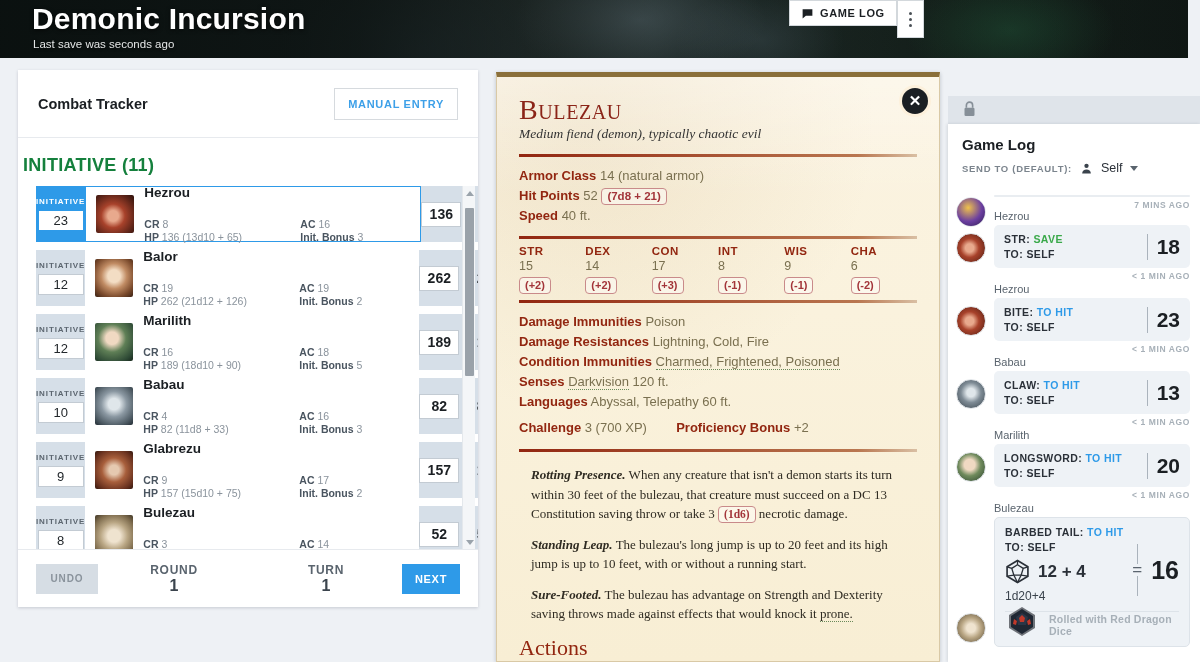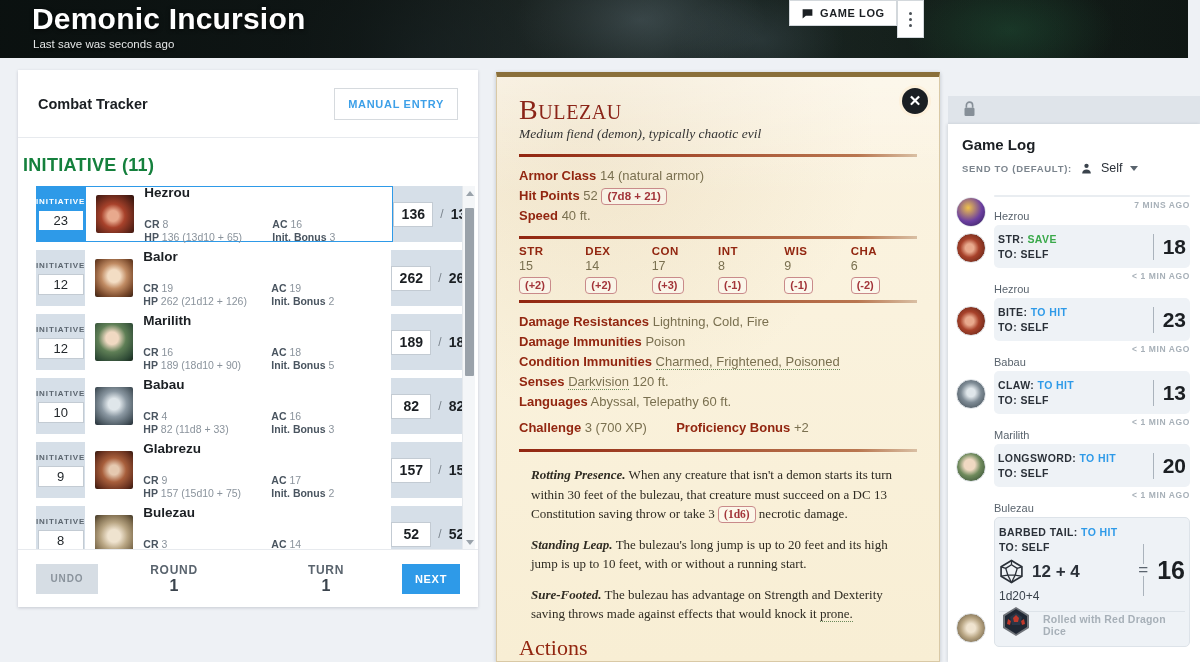--- a/index.html
+++ b/index.html
@@ -102,21 +102,21 @@
   .row .card {
     flex: 1; display: flex; align-items: center; gap: 10px;
     background: #fff; padding: 0 10px;
   }
   .row.active .card { border: 1px solid #2e9ae8; }
   .portrait {
     width: 38px; height: 38px; flex: 0 0 38px; border-radius: 2px; overflow: hidden;
   }
   .mon-info { flex: 1; min-width: 0; }
   .mon-name { font-size: 13.5px; font-weight: bold; color: #1b1f23; line-height: 15px; }
-  .mon-stats { display: flex; margin-top: 18px; }
+  .mon-stats { display: flex; margin-top: 18px; gap: 28px; }
   .mon-left { width: 128px; }
   .mon-right { width: 110px; }
   .mon-stats .line { font-size: 10.5px; color: #8a939c; line-height: 13px; white-space: nowrap; }
   .mon-stats .line b { color: #4a5560; font-weight: bold; }
   .hp-cell {
     width: 100px; display: flex; align-items: center; justify-content: center; gap: 7px;
     background: #d6dfe8;
   }
   .hp-cur {
     min-width: 40px; height: 25px; padding: 0 6px; background: #fff; border: 1px solid #c3cbd3;
@@ -228,21 +228,21 @@
   .gl-self { font-size: 12.5px; color: #2a3038; }
   .caret { width: 0; height: 0; border-left: 4px solid transparent; border-right: 4px solid transparent; border-top: 5px solid #5a646e; }
   .gl-body { position: relative; margin-top: 6px; height: 500px; overflow: hidden; }
   .gl-entry { position: relative; padding: 0 10px 0 46px; margin-bottom: 2px; }
   .gl-who { font-size: 11px; color: #5a646e; margin-bottom: 3px; }
   .gl-av {
     position: absolute; left: 8px; bottom: 18px; width: 30px; height: 30px;
     border-radius: 50%; overflow: hidden; border: 1px solid #e2e6ea;
   }
   .gl-bub {
-    background: #eef2f6; border-radius: 5px; padding: 8px 4px;
+    background: #eef2f6; border-radius: 5px; padding: 8px 10px;
     display: flex; align-items: center; justify-content: space-between; gap: 8px;
   }
   .gl-bub.open { background: #eef2f6; border: 1px solid #dde3e9; }
   .gl-l1 { font-size: 10.5px; font-weight: bold; letter-spacing: .4px; color: #2a3038; }
   .gl-l2 { font-size: 10.5px; font-weight: bold; letter-spacing: .4px; color: #2a3038; margin-top: 3px; }
   .gl-total-wrap { display: flex; align-items: center; gap: 9px; }
   .gl-divider { width: 1px; height: 26px; background: #aab3bc; }
   .gl-total { font-size: 21px; font-weight: bold; color: #1b1f23; }
   .gl-time { font-size: 8.5px; font-weight: bold; letter-spacing: .6px; color: #a7b0b8; text-align: right; margin-top: 3px; }
   .gl-skel { height: 2px; background: #e9edf1; border-radius: 2px; margin-top: 14px; }
@@ -526,26 +526,26 @@
         </div>
         <div class="ab">
           <div class="ab-n">CHA</div>
           <div class="ab-v">6</div>
           <div><span class="pill">(-2)</span></div>
         </div>
       </div>
     <div class="sb-rule" style="margin:6px 0 9px 0"></div>
 
     <div class="sb-line">
+      <b>Damage Immunities</b>
+      <span>Poison</span>
+    </div>
+    <div class="sb-line">
       <b>Damage Resistances</b>
       <span>Lightning, Cold, Fire</span>
-    </div>
-    <div class="sb-line">
-      <b>Damage Immunities</b>
-      <span>Poison</span>
     </div>
     <div class="sb-line">
       <b>Condition Immunities</b>
       <span class="u">Charmed, Frightened, Poisoned</span>
     </div>
     <div class="sb-line">
       <b>Senses</b>
       <span class="u">Darkvision</span>
       <span>120 ft.</span>
     </div>

